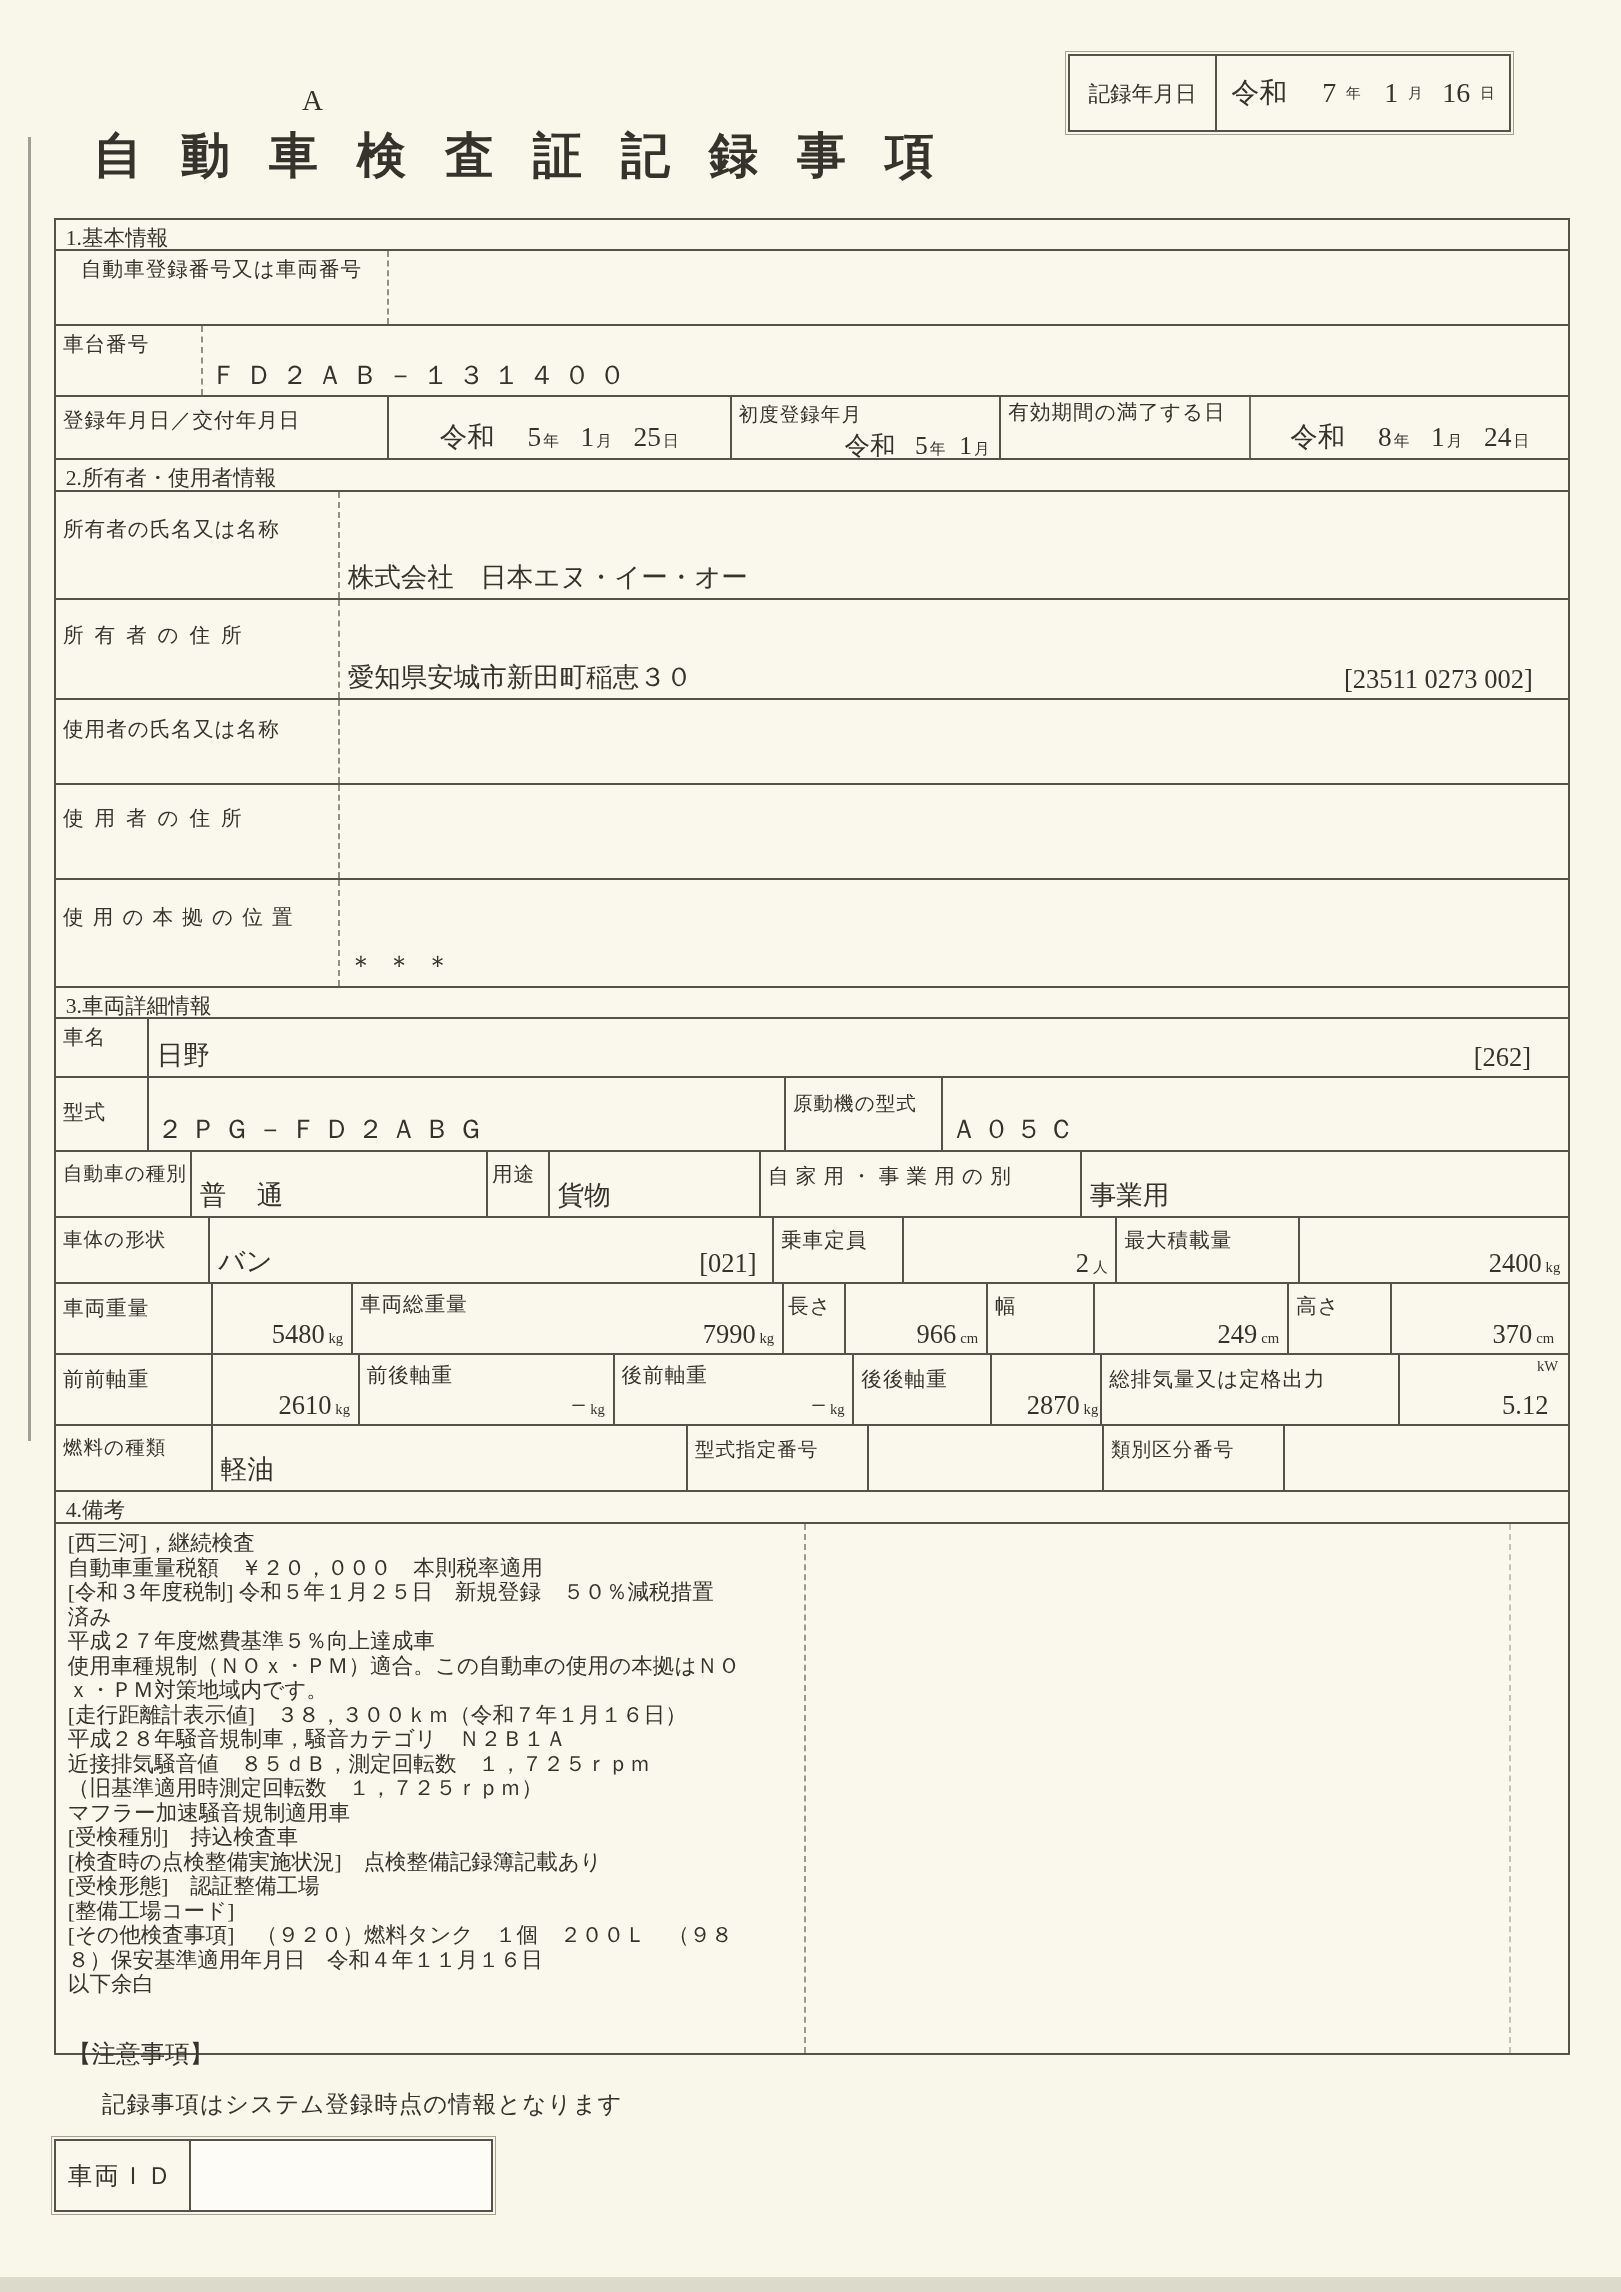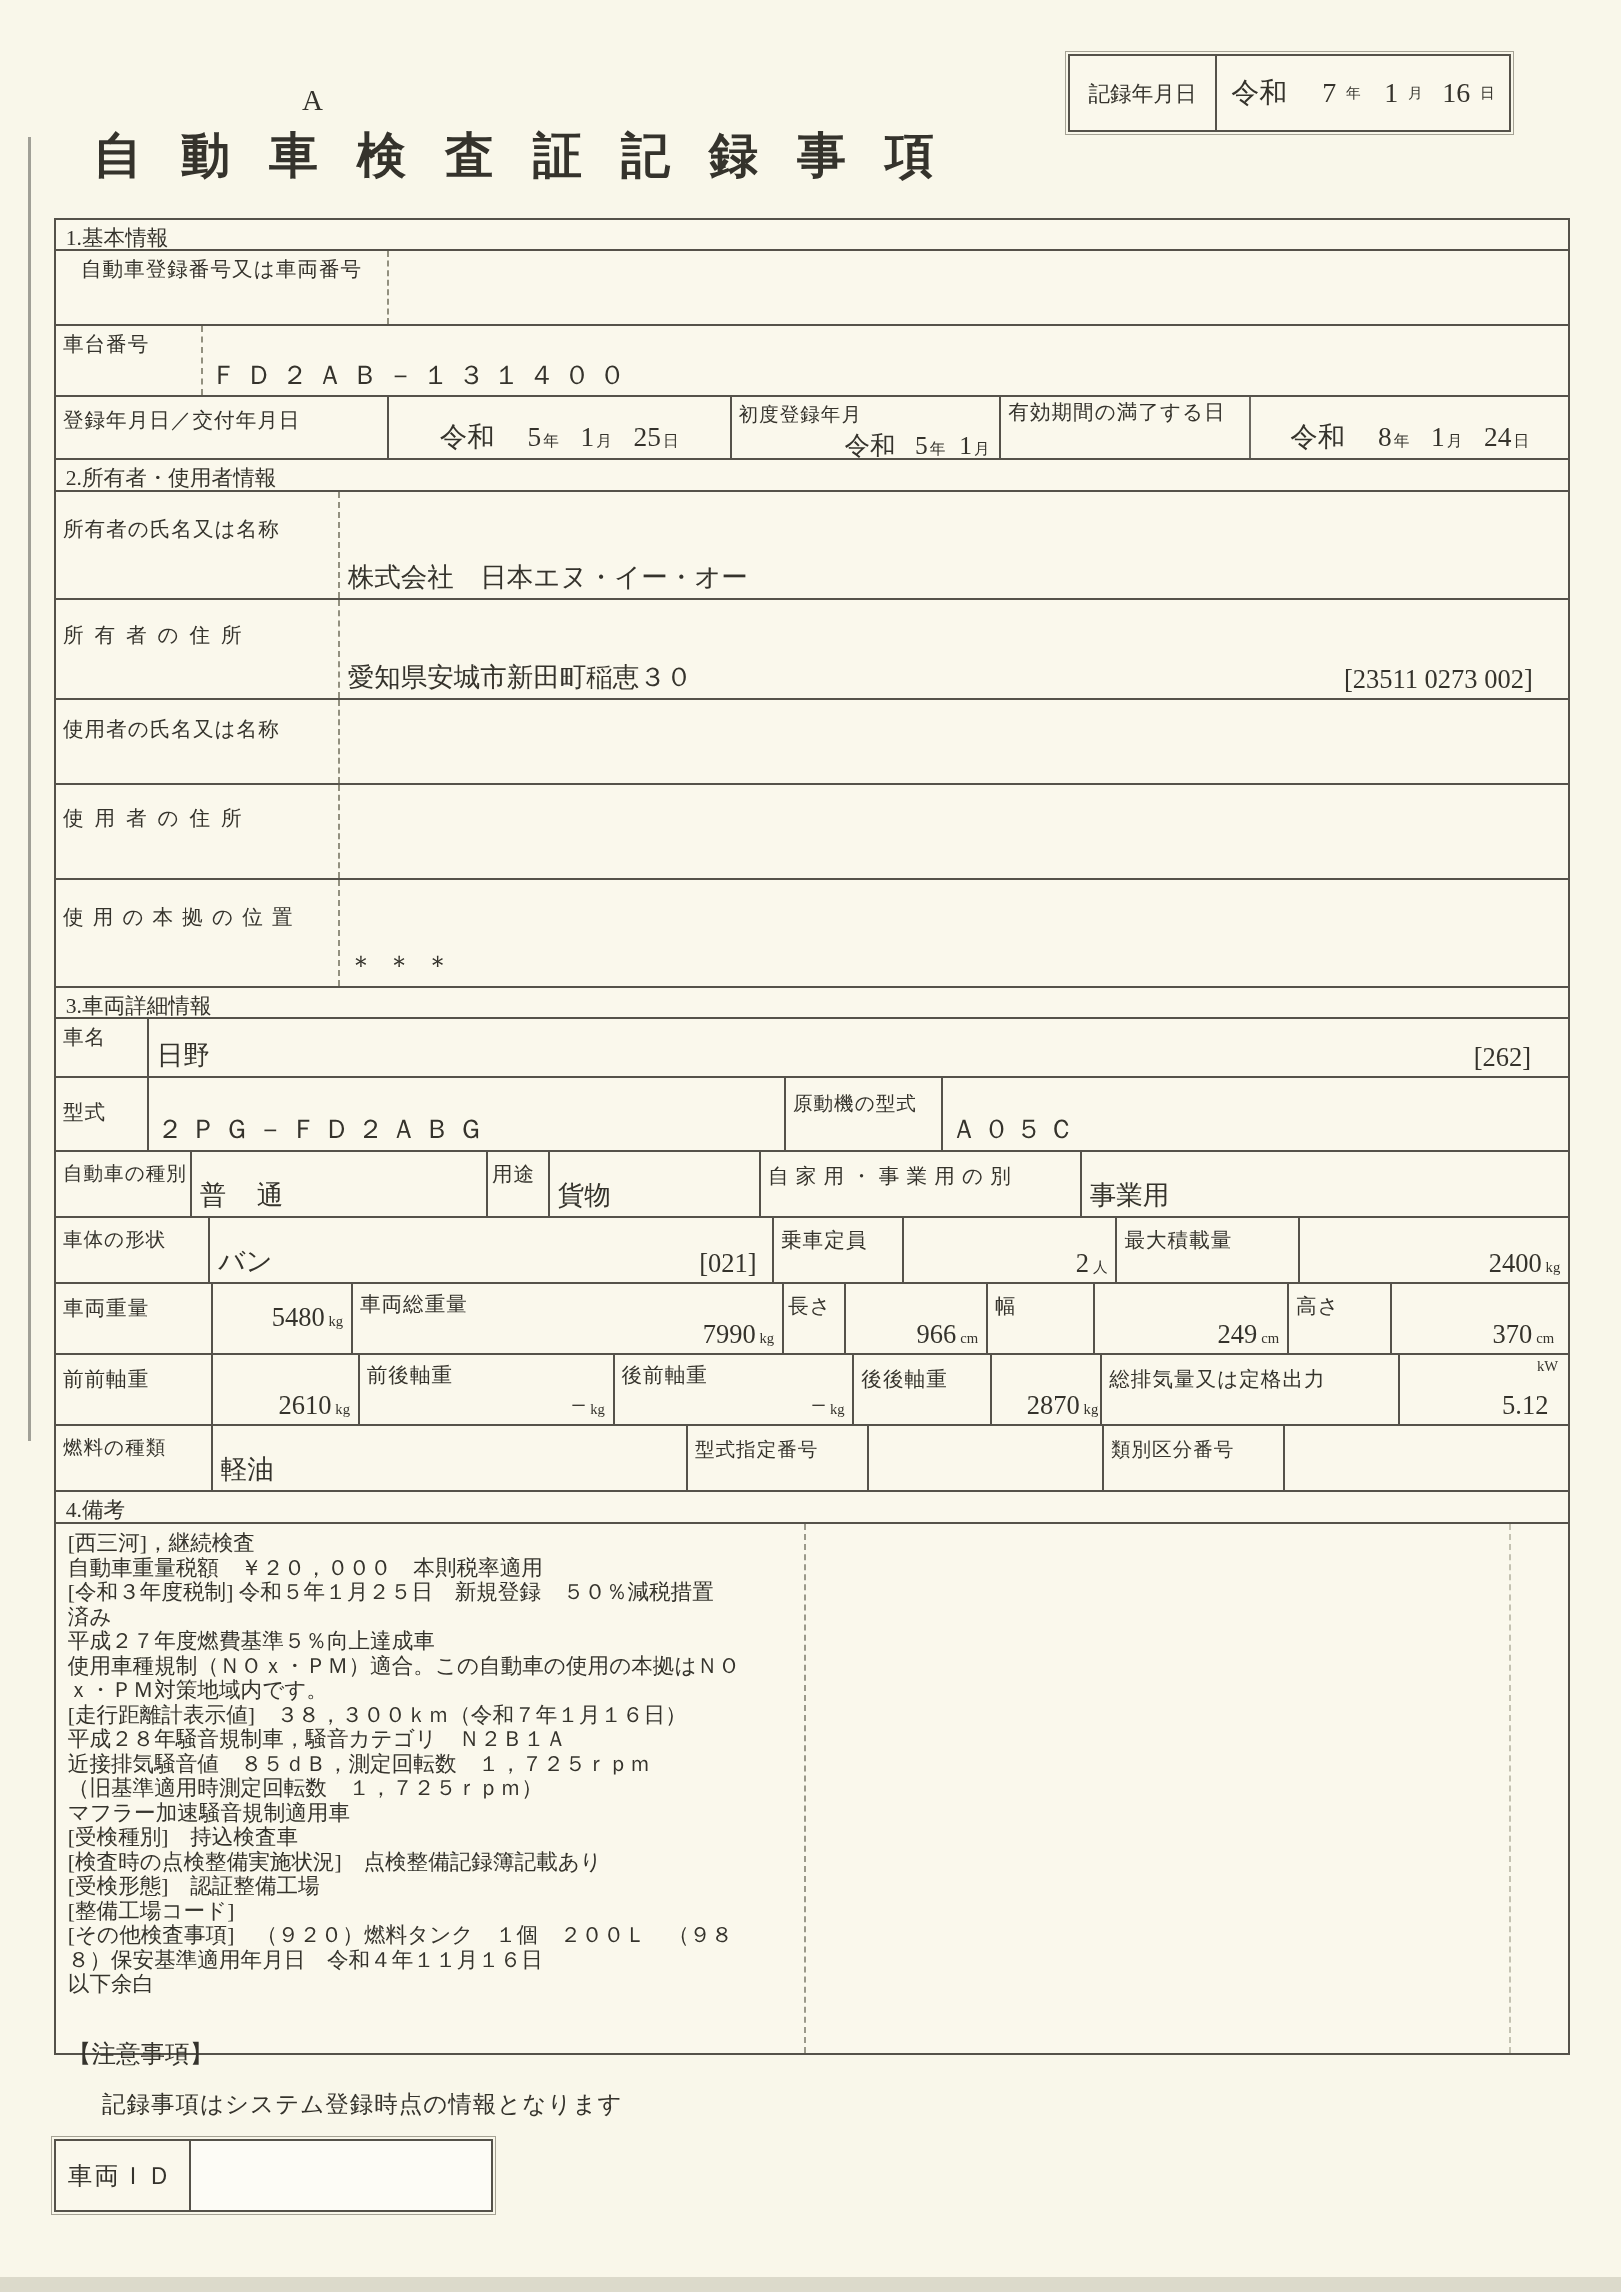--- a/index.html
+++ b/index.html
@@ -294,21 +294,21 @@
       <div class="cell" style="width:272px;">
         <span></span>
         <span class="val right"><span>2400</span><span class="unit">kg</span></span>
       </div>
     </div>
 
     <div class="row" style="height:69px;">
       <div class="cell" style="width:157px;">
         <span class="lbl" style="padding-top:9.8px;">車両重量</span>
       </div>
-      <div class="cell" style="width:140px;justify-content:center;">
+      <div class="cell" style="width:140px;">
         <span></span>
         <span class="val right"><span>5480</span><span class="unit">kg</span></span>
       </div>
       <div class="cell" style="width:431px;">
         <span class="lbl" style="padding-top:5.9px;">車両総重量</span>
         <span class="val right"><span>7990</span><span class="unit">kg</span></span>
       </div>
       <div class="cell" style="width:62px;">
         <span class="lbl" style="padding:7.8px 3.9px 0;">長さ</span>
       </div>

